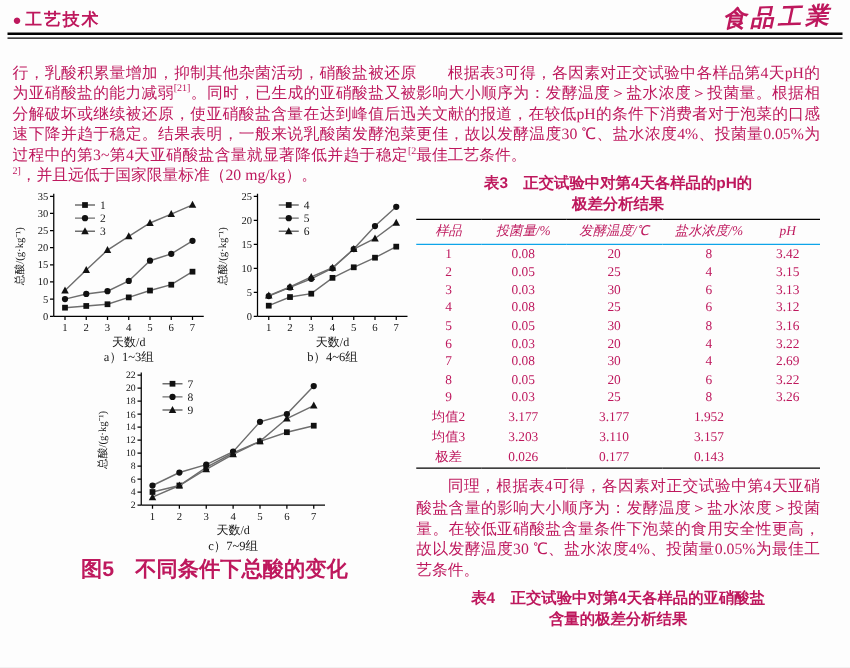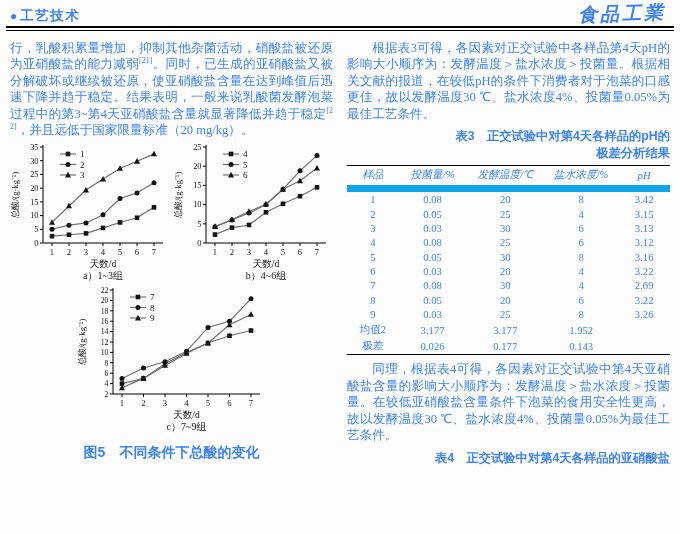--- a/index.html
+++ b/index.html
@@ -2,74 +2,74 @@
 <html><head>
 <meta charset="utf-8">
 <style>
   * { box-sizing: border-box; }
   html, body { margin: 0; padding: 0; background: #e8e8e8; }
   .page {
     position: relative;
     width: 680px; height: 534px;
     margin: 0 auto;
     background: #fdfdfd;
-    color: #3b82f6;
+    color: #be185d;
     font-family: "Liberation Serif", serif;
     overflow: hidden;
   }
   
   .header {
     display: flex; justify-content: space-between; align-items: flex-end;
     padding: 3px 14px 1px 10px; height: 26px;
   }
   .section-head { font-family: "Liberation Sans", sans-serif; font-weight: bold; font-size: 13.5px; letter-spacing: 1.5px; }
   .section-head .bullet { font-size: 12px; letter-spacing: 0; margin-right: 3px; }
   .journal-logo {
     font-family: "Liberation Serif", serif;
     font-style: italic; font-weight: bold; font-size: 19px;
     letter-spacing: 3px; transform: rotate(-2deg);
     margin-bottom: -2px;
   }
   .rule-thick { height: 2px; background: #000; margin: 0 6px; }
   .rule-thin  { height: 1px; background: #000; margin: 1.5px 6px 0 6px; }
 
   
-  .columns { display: flex; gap: 14px; padding: 9px 10px 0 10px; }
+  .columns { display: flex; gap: 0; padding: 19px 10px 0 10px; }
   .col { width: 323px; }
 
   .body-text {
     margin: 0; font-size: 12.6px; line-height: 16.6px;
     text-align: justify; word-break: break-all;
   }
   .body-text sup { font-size: 8px; line-height: 0; }
   .indent { text-indent: 2em; }
 
   
   .figure { margin-top: 2px; }
   .chart-row { display: flex; justify-content: space-between; }
   .chart-c-row { display: flex; justify-content: center; margin-top: 1px; }
   .figure-caption {
     text-align: center; font-family: "Liberation Sans", sans-serif;
-    font-weight: bold; font-size: 14px; margin-top: 10px;
+    font-weight: bold; font-size: 17px; 
   }
   svg text { font-family: "Liberation Serif", serif; fill: #161616; }
 
   
   .table-title {
-    text-align: right; font-family: "Liberation Sans", sans-serif;
+    text-align: center; font-family: "Liberation Sans", sans-serif;
     font-weight: bold; font-size: 12.3px; line-height: 16.5px; margin-top: 6px;
   }
   table.data {
     width: 100%; border-collapse: collapse; margin-top: 4px;
     font-size: 10.7px;
     border-top: 1.6px solid #000; border-bottom: 1.6px solid #000;
   }
   table.data thead th {
     font-style: italic; font-weight: normal; font-size: 10.7px;
-    border-bottom: 7px solid #0ea5e9; padding: 2px 0 2.5px 0; text-align: center;
+    border-bottom: 1px solid #0ea5e9; padding: 2px 0 2.5px 0; text-align: center;
   }
   table.data td { padding: 1.2px 0; text-align: center; height: 13.4px; }
   .para2 { margin-top: 6px; }
 </style>
 </head>
 <body>
 
 <div class="page">
 
   <div class="header">
@@ -425,30 +425,38 @@
               <td>3.26</td>
             </tr>
             <tr>
               <td>均值2</td>
               <td>3.177</td>
               <td>3.177</td>
               <td>1.952</td>
               <td></td>
             </tr>
             <tr>
+              <td>均值3</td>
+              <td>3.203</td>
+              <td>3.110</td>
+              <td>3.157</td>
+              <td></td>
+            </tr>
+            <tr>
               <td>极差</td>
               <td>0.026</td>
               <td>0.177</td>
               <td>0.143</td>
               <td></td>
             </tr>
           </tbody>
       </table>
 
       <p class="body-text indent para2">同理，根据表4可得，各因素对正交试验中第4天亚硝酸盐含量的影响大小顺序为：发酵温度＞盐水浓度＞投菌量。在较低亚硝酸盐含量条件下泡菜的食用安全性更高，故以发酵温度30 ℃、盐水浓度4%、投菌量0.05%为最佳工艺条件。</p>
 
       <div class="table-title">
         <div>表4　正交试验中对第4天各样品的亚硝酸盐</div>
+        <div>含量的极差分析结果</div>
       </div>
     </div>
 
   </div>
 </div>
 
 </body></html>

